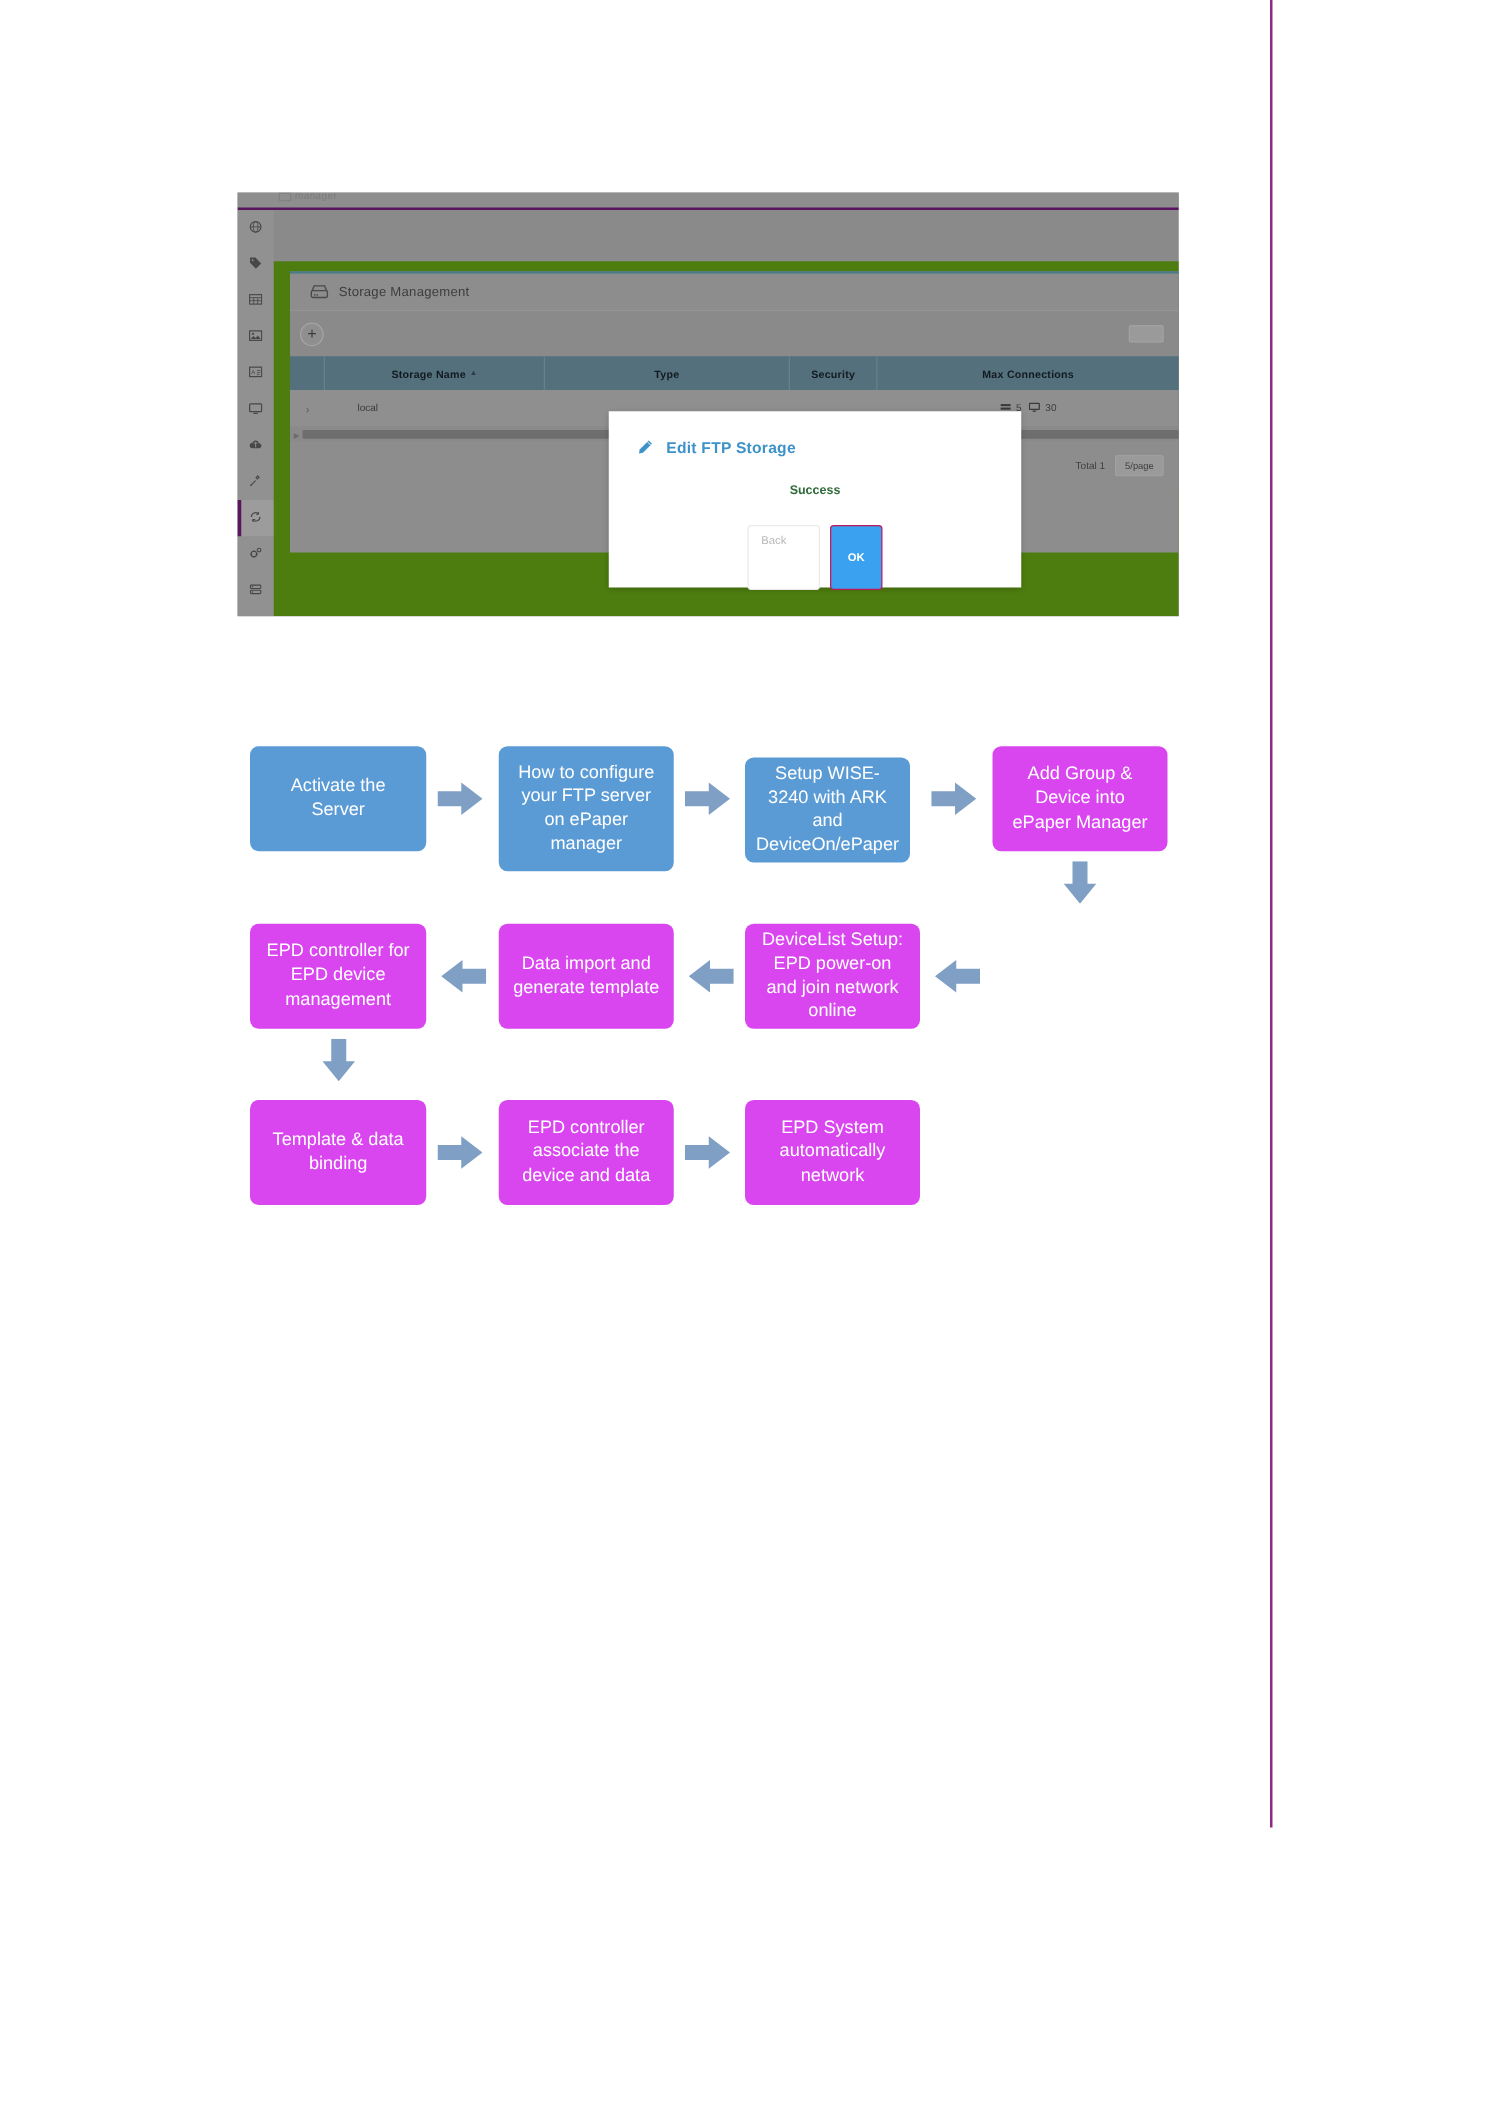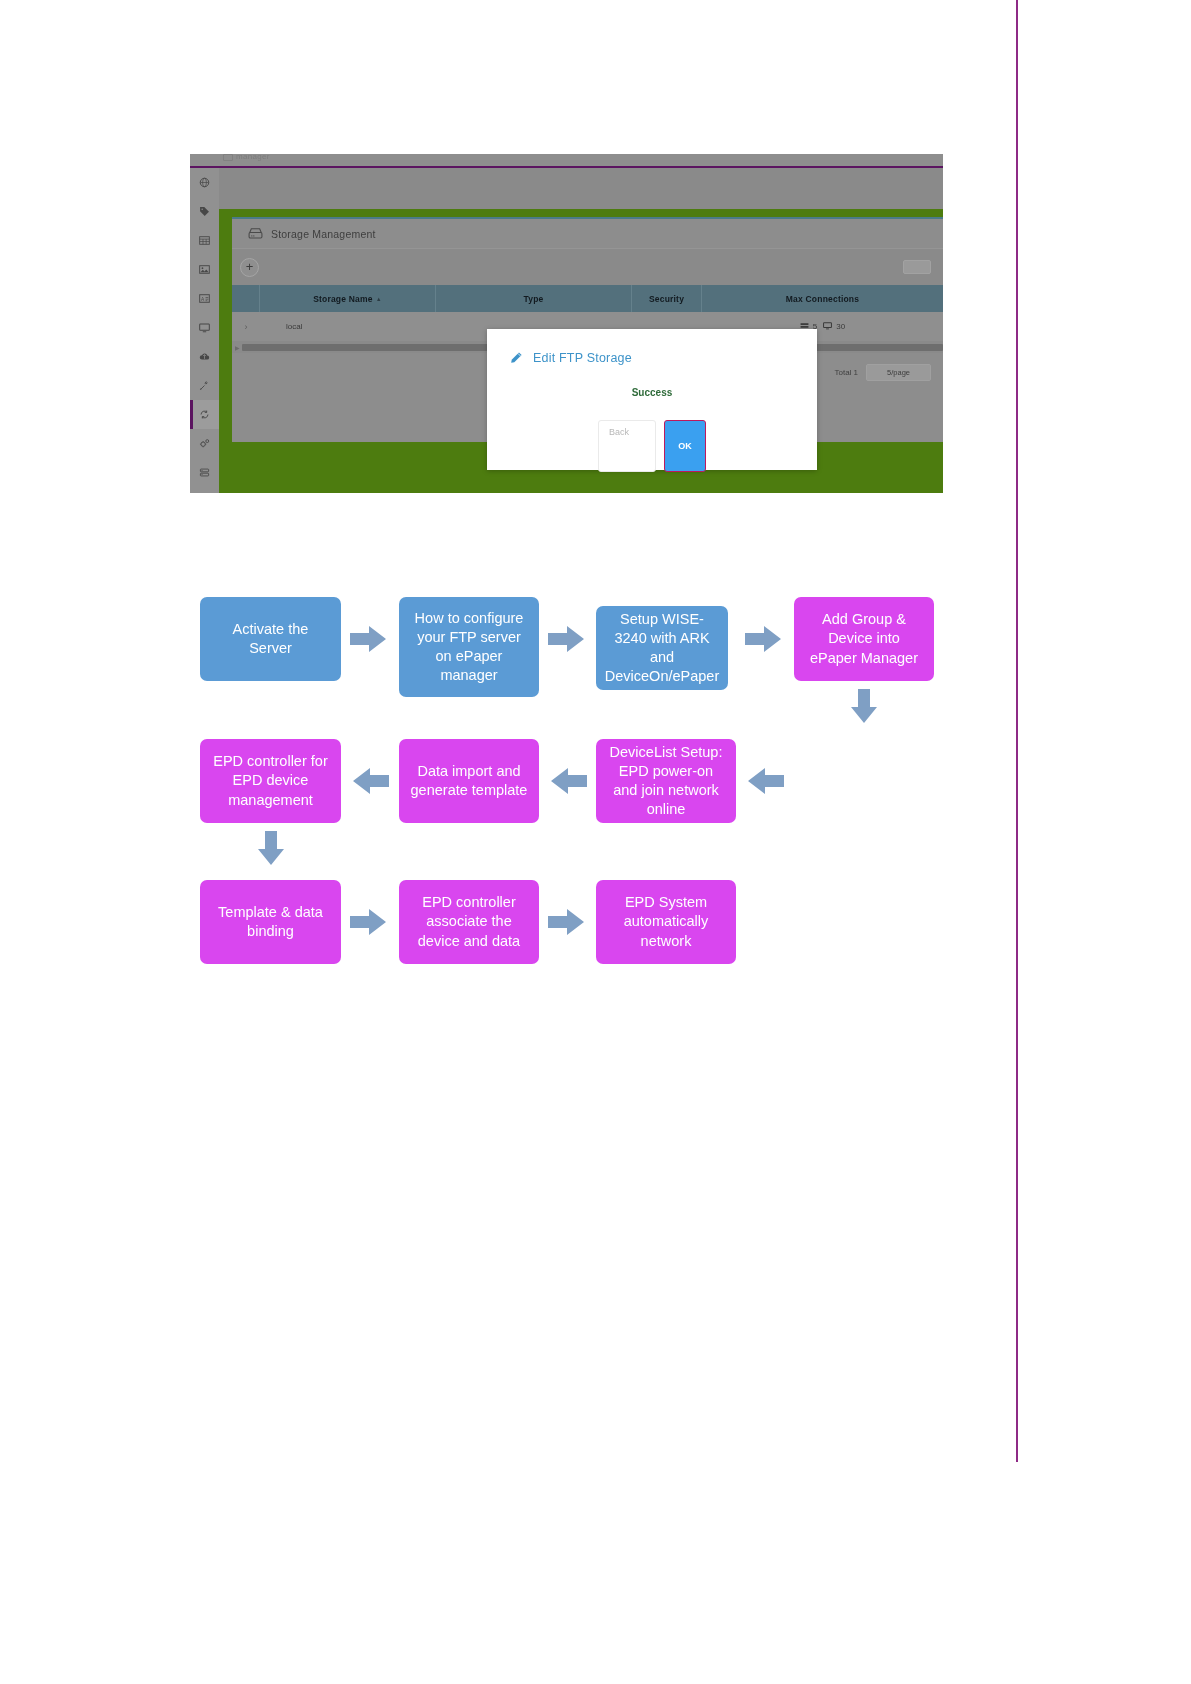--- a/index.html
+++ b/index.html
@@ -147,38 +147,38 @@
     flex:1; height:7px; background:#6e6e6e; border-radius:1px;
   }
   .ss-footer {
     height:38px; display:flex; align-items:center; justify-content:flex-end;
     gap:8px; padding-right:12px;
     background:#8d8d8d;
   }
   .ss-total { font-size:8px; color:#3f3f3f; }
   .ss-pagesel {
     font-size:7.5px; color:#3d3d3d;
-    padding:3px 20px; border:1px solid #a0a0a0; border-radius:2px;
+    padding:3px 7px; border:1px solid #a0a0a0; border-radius:2px;
     background:#9a9a9a;
   }
 
   
   .ss-modal {
     position:absolute;
     left:268px; top:120px;
     width:330px; height:141px;
     background:#ffffff;
     box-shadow:0 1px 5px rgba(0,0,0,.25);
   }
   .ss-modal-head {
     display:flex; align-items:center; gap:10px;
     padding:22px 0 0 22px;
   }
   .ss-modal-title {
-    font-size:12.5px; font-weight:normal; color:#3d93c9; letter-spacing:.2px;text-align:right;
+    font-size:12.5px; font-weight:bold; color:#3d93c9; letter-spacing:.2px;text-align:right;
   }
   .pencil-icon { color:#3d93c9; display:flex; }
   .ss-modal-body {
     text-align:center; margin-top:22px;
     font-size:10px; font-weight:bold; color:#2f6b3a;
   }
   .ss-modal-foot {
     display:flex; justify-content:center; gap:8px; margin-top:22px;
   }
   .btn-back {

